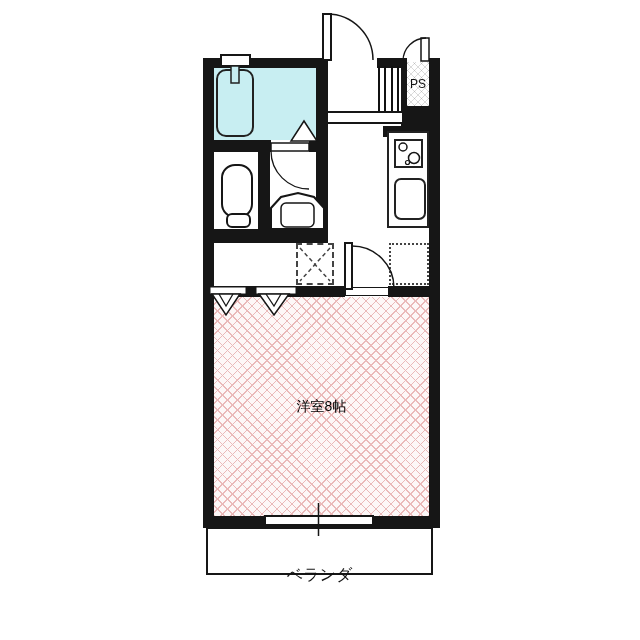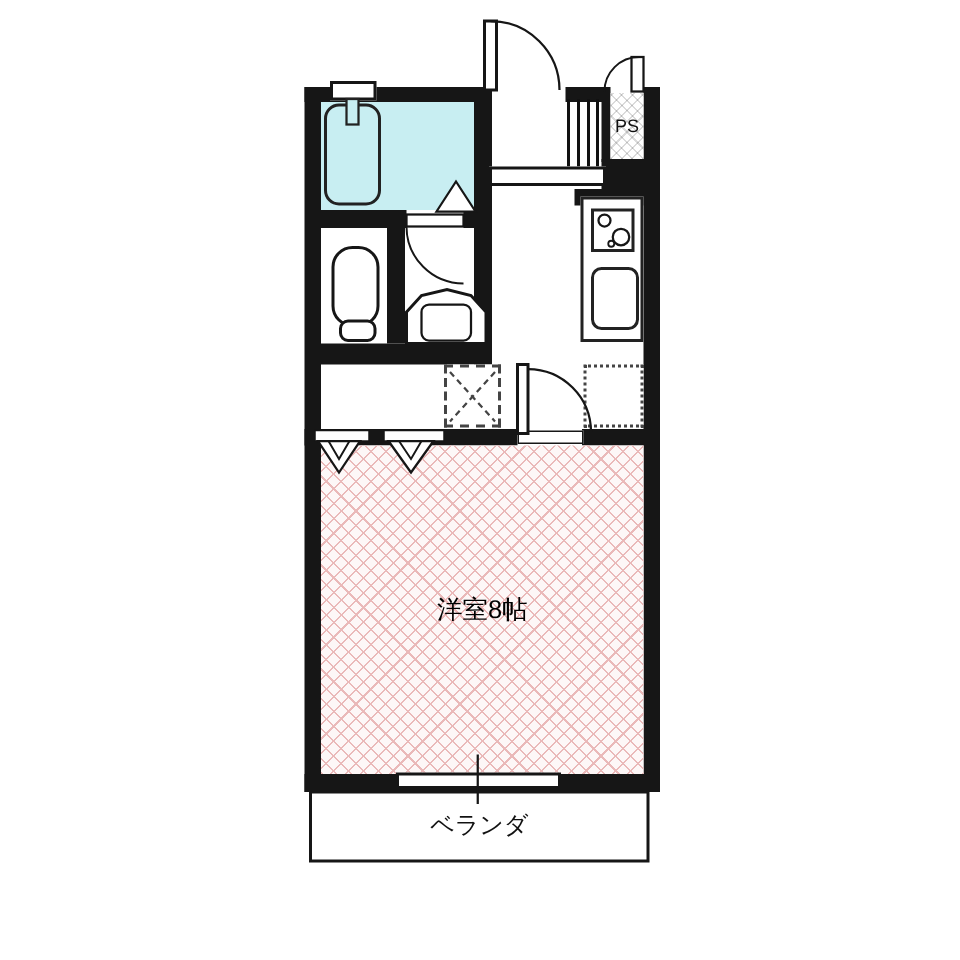--- a/index.html
+++ b/index.html
@@ -14,41 +14,41 @@
   .bath{background:var(--bathroom,#c8eef2);}
   .closet{background:var(--closet,#d9d9d9);display:flex;align-items:center;justify-content:center;
           font-size:12.5px;letter-spacing:0;white-space:nowrap;}
   .room{
     background:
       repeating-linear-gradient(45deg, var(--room-hatch,#eab9b9) 0 1px, transparent 1px 7px),
       repeating-linear-gradient(-45deg, var(--room-hatch,#eab9b9) 0 1px, transparent 1px 7px),
       var(--room-bg,#fdf7f7);
     display:flex;align-items:center;justify-content:center;
   }
-  .room-label{font-size:17px;font-weight:500;color:#000;}
+  .room-label{font-size:14px;font-weight:500;color:#000;}
   .psbox{
     background:
       repeating-linear-gradient(45deg, rgba(0,0,0,.14) 0 1px, transparent 1px 5px),
       repeating-linear-gradient(-45deg, rgba(0,0,0,.14) 0 1px, transparent 1px 5px),
       #fff;
     display:flex;align-items:center;justify-content:center;font-size:12px;z-index:3;
   }
   .shoe{
     background:repeating-linear-gradient(90deg,#111 0 2px, transparent 2px 6.5px);
     z-index:3;
   }
   .step{background:#fff;border:2px solid var(--wall,#161616);z-index:4;}
   .counter{background:#fff;border:2px solid var(--outline,#222);z-index:3;}
   .stove{background:#fff;border:2px solid var(--outline,#222);z-index:4;}
   .ksink{background:#fff;border:2px solid var(--outline,#222);border-radius:7px;z-index:4;}
   .dashedsq{border:2px dashed #444;background:#fff;z-index:3;}
   .dottedsq{border:2px dotted #444;background:#fff;z-index:3;}
   .threshold{background:#fff;border:1px solid var(--wall,#161616);z-index:4;}
   .balcony{background:#fff;border:2px solid var(--wall,#161616);z-index:1;}
-  .balcony-label{position:absolute;left:206px;top:533px;width:227px;height:34px;
+  .balcony-label{position:absolute;left:206px;top:558px;width:227px;height:34px;
     display:flex;align-items:center;justify-content:center;font-size:16px;z-index:6;}
   svg.overlay{position:absolute;left:0;top:0;z-index:5;}
 </style>
 </head>
 <body>
 
 <div id="canvas">
 
   <div class="abs fill bath" style="left:214px;top:68px;width:102px;height:72px;"></div>
   <div class="abs psbox" style="left:407px;top:62px;width:22px;height:44px;">

